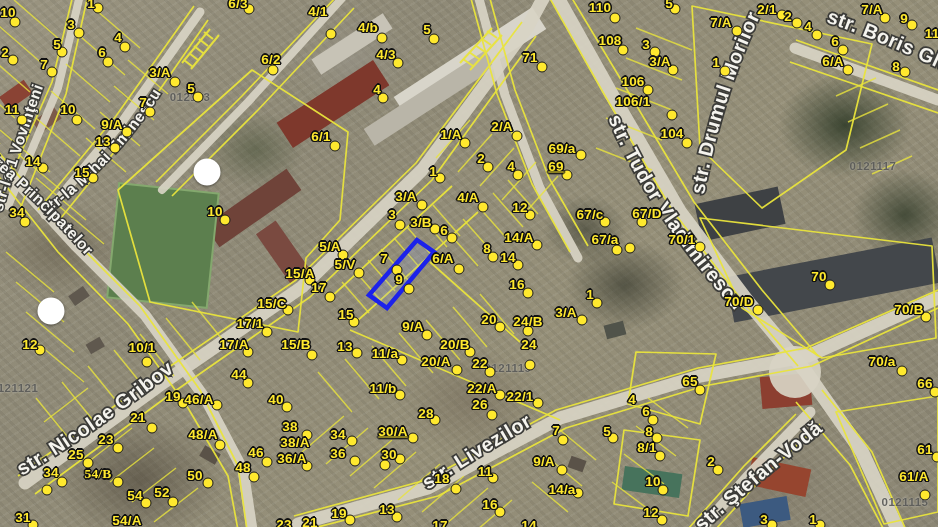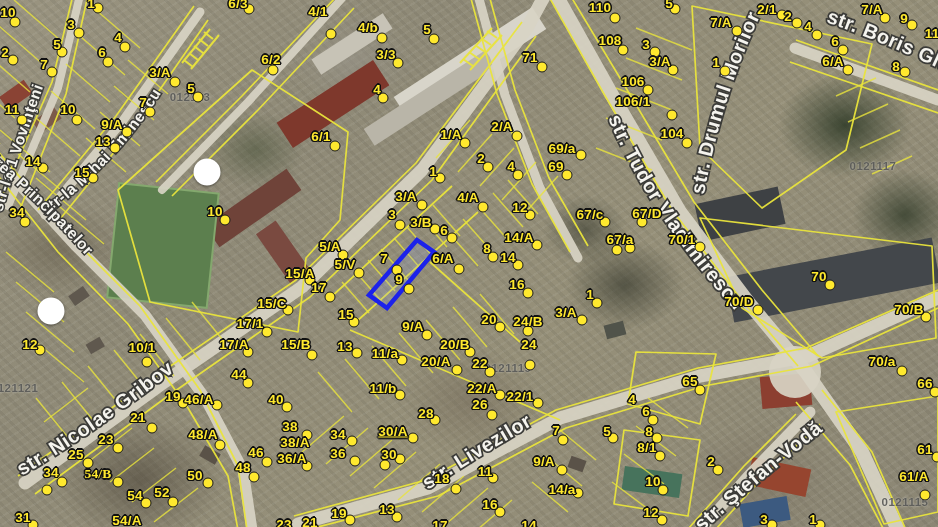--- a/index.html
+++ b/index.html
@@ -227,41 +227,41 @@
       <span class="pl" style="left: 30px; top: 344px;">12</span>
       <span class="dot" style="left: 147px; top: 362px;"></span>
       <span class="pl" style="left: 142px; top: 347px;">10/1</span>
       <span class="dot" style="left: 331px; top: 34px;"></span>
       <span class="pl" style="left: 318px; top: 11px;">4/1</span>
       <span class="dot" style="left: 382px; top: 38px;"></span>
       <span class="pl" style="left: 368px; top: 27px;">4/b</span>
       <span class="dot" style="left: 434px; top: 39px;"></span>
       <span class="pl" style="left: 427px; top: 29px;">5</span>
       <span class="dot" style="left: 398px; top: 63px;"></span>
-      <span class="pl" style="left: 386px; top: 54px;">3/3</span>
+      <span class="pl" style="left: 386px; top: 54px;">4/3</span>
       <span class="dot" style="left: 383px; top: 98px;"></span>
       <span class="pl" style="left: 377px; top: 89px;">4</span>
       <span class="dot" style="left: 335px; top: 146px;"></span>
       <span class="pl" style="left: 321px; top: 136px;">6/1</span>
       <span class="dot" style="left: 542px; top: 67px;"></span>
       <span class="pl" style="left: 530px; top: 57px;">71</span>
       <span class="dot" style="left: 465px; top: 143px;"></span>
       <span class="pl" style="left: 451px; top: 134px;">1/A</span>
       <span class="dot" style="left: 517px; top: 136px;"></span>
       <span class="pl" style="left: 502px; top: 126px;">2/A</span>
       <span class="dot" style="left: 488px; top: 167px;"></span>
       <span class="pl" style="left: 481px; top: 158px;">2</span>
       <span class="dot" style="left: 518px; top: 175px;"></span>
       <span class="pl" style="left: 511px; top: 166px;">4</span>
       <span class="dot" style="left: 440px; top: 178px;"></span>
       <span class="pl" style="left: 433px; top: 171px;">1</span>
       <span class="dot" style="left: 581px; top: 155px;"></span>
       <span class="pl" style="left: 562px; top: 148px;">69/a</span>
       <span class="dot" style="left: 567px; top: 175px;"></span>
-      <span class="pl" style="left: 556px; top: 166px;">69</span>
+      <span class="pl" style="left: 556px; top: 166px; text-decoration: underline;">69</span>
       <span class="dot" style="left: 615px; top: 18px;"></span>
       <span class="pl" style="left: 600px; top: 7px;">110</span>
       <span class="dot" style="left: 623px; top: 50px;"></span>
       <span class="pl" style="left: 610px; top: 40px;">108</span>
       <span class="dot" style="left: 675px; top: 9px;"></span>
       <span class="pl" style="left: 669px; top: 3px;">5</span>
       <span class="dot" style="left: 655px; top: 52px;"></span>
       <span class="pl" style="left: 646px; top: 44px;">3</span>
       <span class="dot" style="left: 673px; top: 70px;"></span>
       <span class="pl" style="left: 660px; top: 61px;">3/A</span>
@@ -347,21 +347,21 @@
       <span class="dot" style="left: 597px; top: 303px;"></span>
       <span class="pl" style="left: 590px; top: 294px;">1</span>
       <span class="dot" style="left: 427px; top: 335px;"></span>
       <span class="pl" style="left: 413px; top: 326px;">9/A</span>
       <span class="dot" style="left: 605px; top: 222px;"></span>
       <span class="pl" style="left: 590px; top: 214px;">67/c</span>
       <span class="dot" style="left: 642px; top: 222px;"></span>
       <span class="pl" style="left: 639px; top: 213px; padding-left: 16px;">67/D</span>
       <span class="dot" style="left: 617px; top: 250px;"></span>
       <span class="dot" style="left: 630px; top: 248px;"></span>
-      <span class="pl" style="left: 620px; top: 239px;">67/a</span>
+      <span class="pl" style="left: 605px; top: 239px;">67/a</span>
       <span class="dot" style="left: 700px; top: 247px;"></span>
       <span class="pl" style="left: 682px; top: 239px;">70/1</span>
       <span class="dot" style="left: 830px; top: 285px;"></span>
       <span class="pl" style="left: 819px; top: 276px;">70</span>
       <span class="dot" style="left: 758px; top: 310px;"></span>
       <span class="pl" style="left: 739px; top: 301px;">70/D</span>
       <span class="dot" style="left: 926px; top: 317px;"></span>
       <span class="pl" style="left: 909px; top: 309px;">70/B</span>
       <span class="dot" style="left: 902px; top: 371px;"></span>
       <span class="pl" style="left: 882px; top: 361px;">70/a</span>

